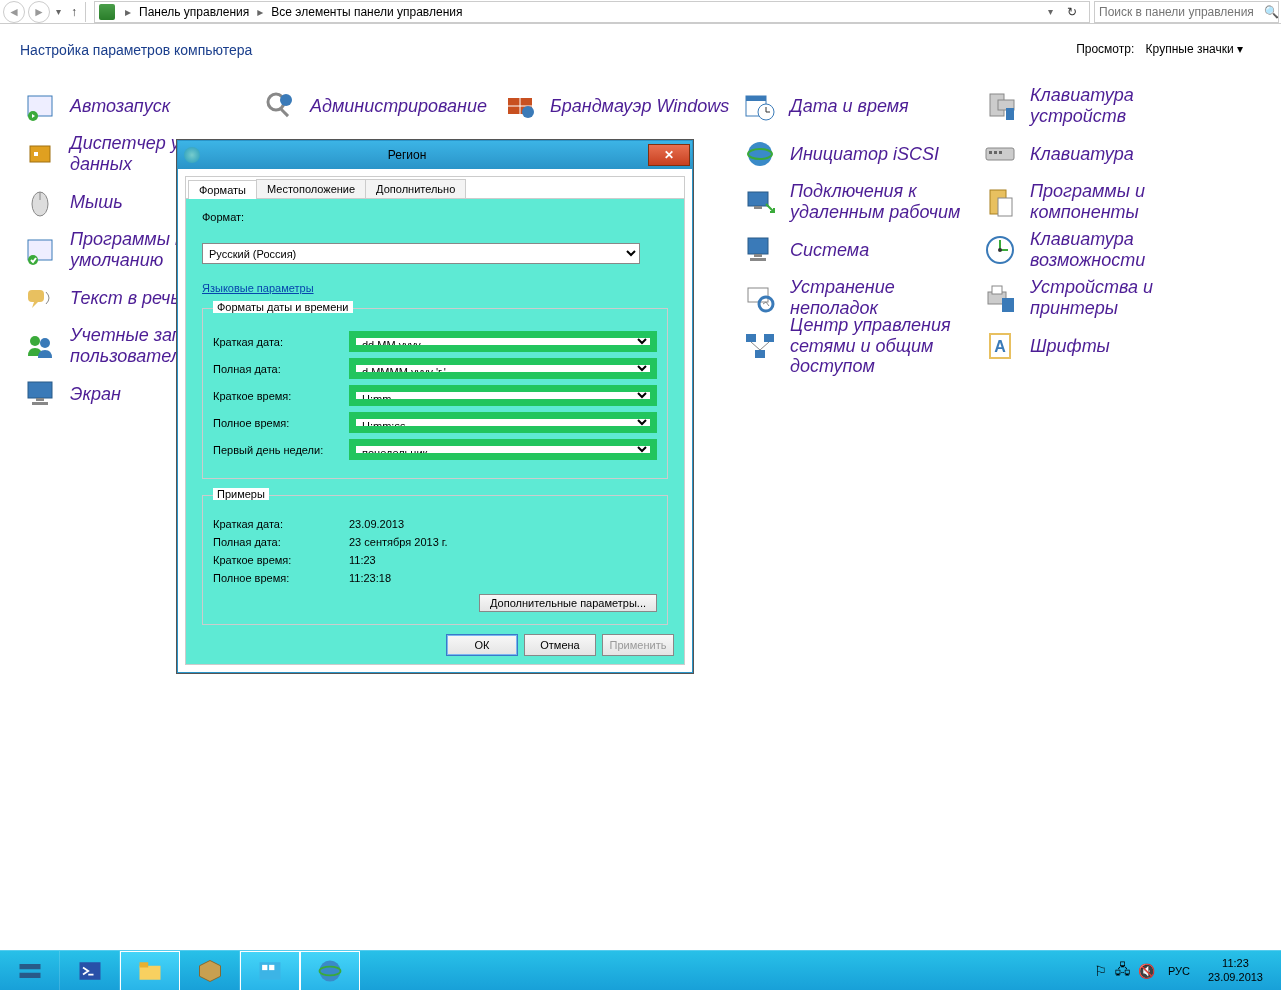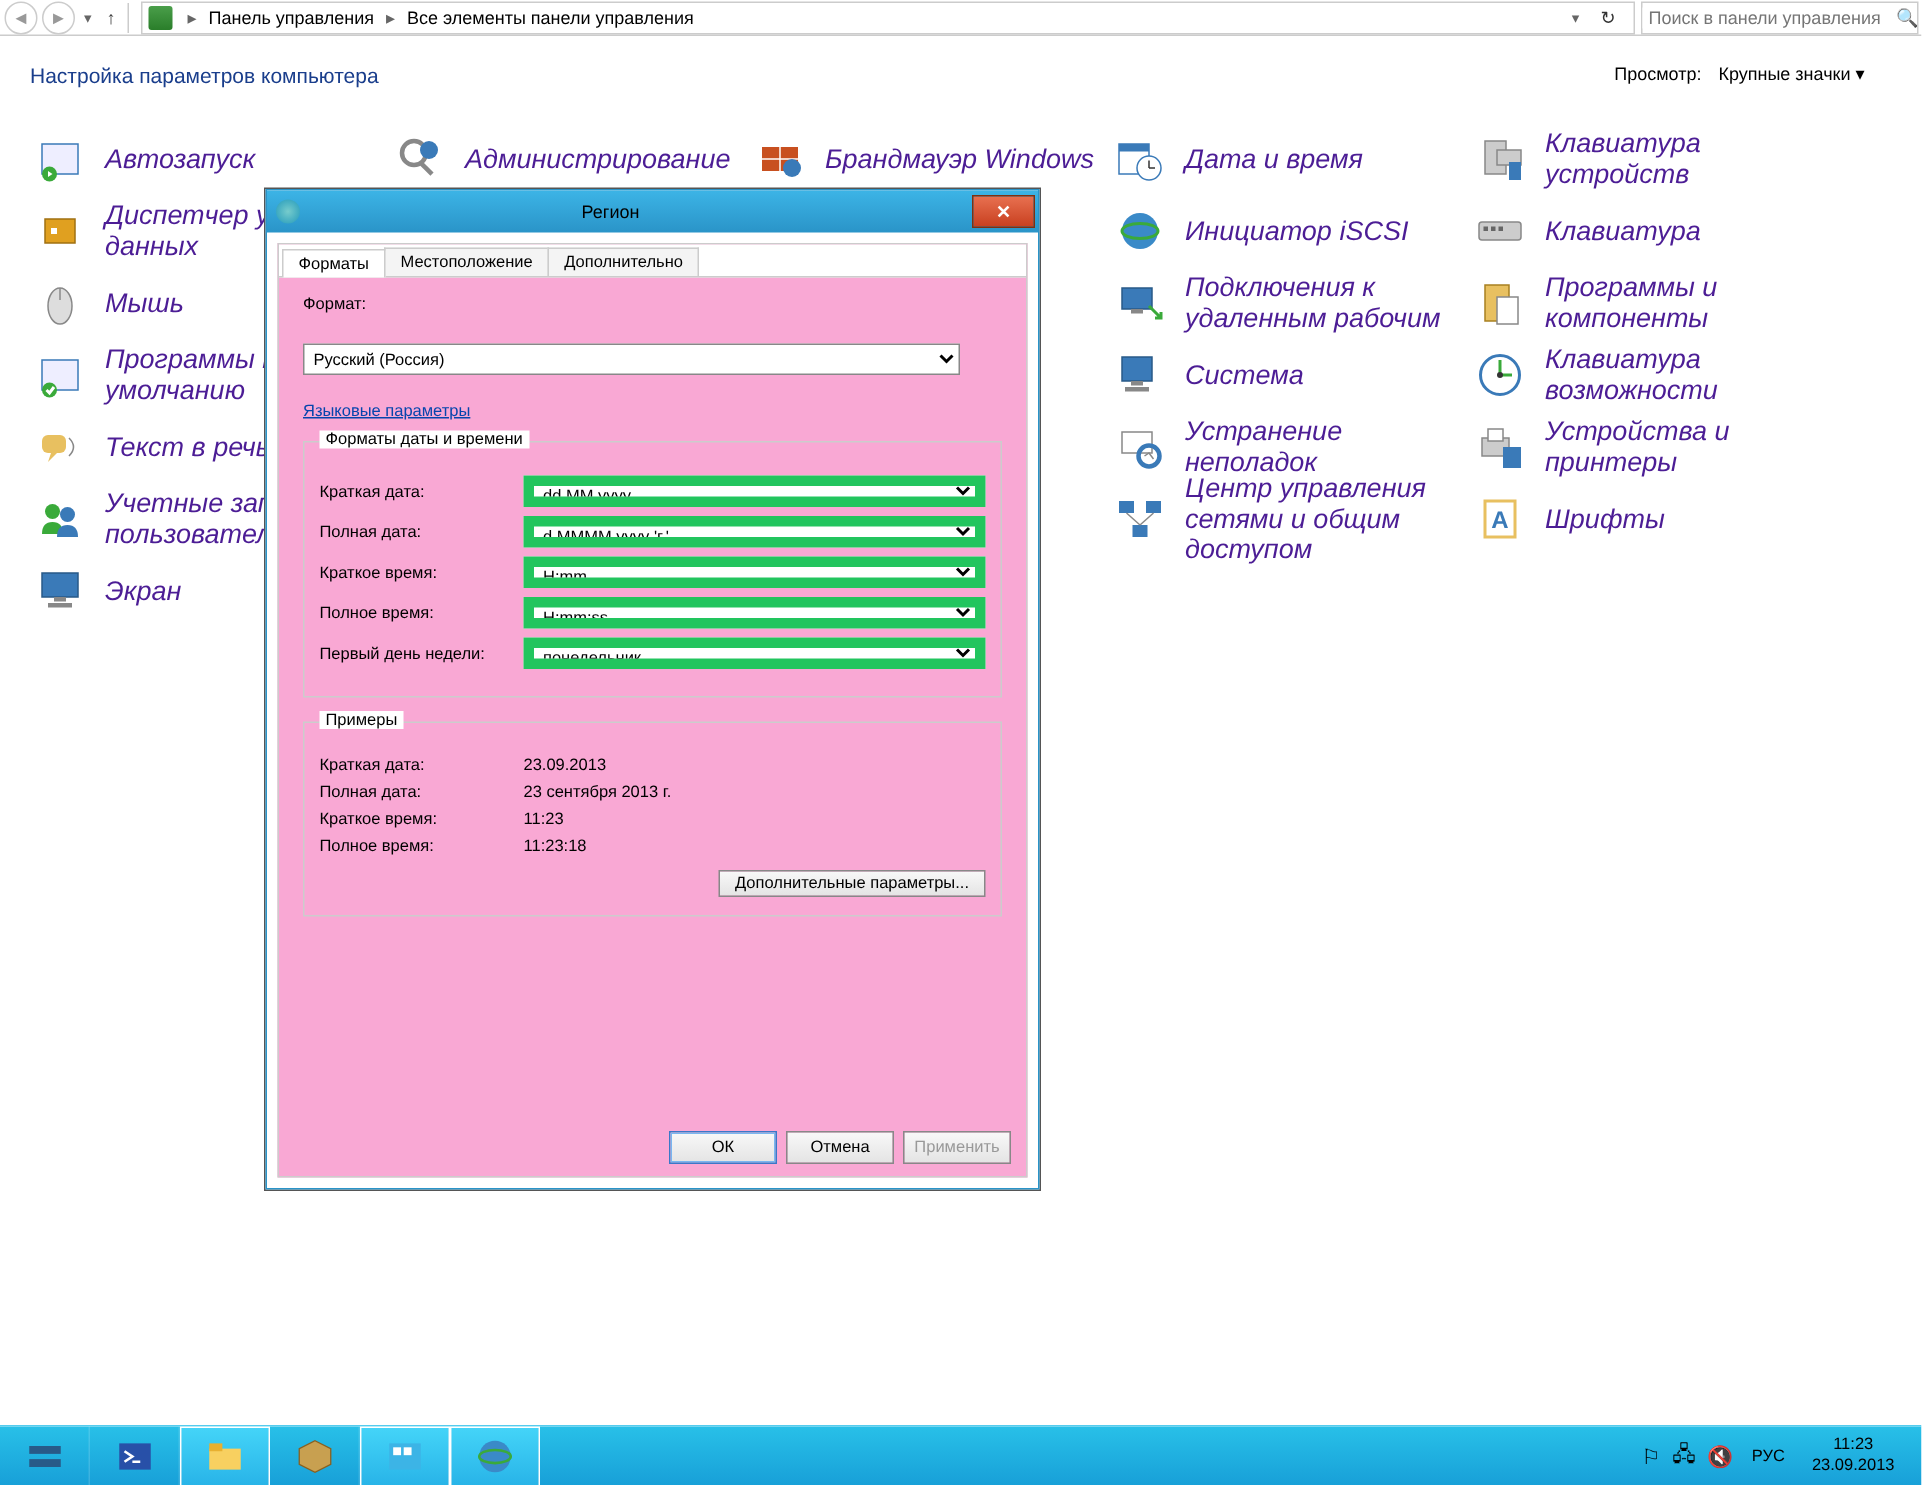--- a/index.html
+++ b/index.html
@@ -27,26 +27,26 @@
 .view-label { margin-right: 8px; margin-left: 16px; }
 .view-link { }
 
 .items-grid { display: grid; grid-template-columns: repeat(5, 240px); grid-auto-rows: 48px; gap: 0; }
 .cp-item { display: flex; align-items: center; cursor: pointer; }
 .cp-icon { width: 40px; height: 40px; margin-right: 10px; display: flex; align-items: center; justify-content: center; flex-shrink: 0; }
 .cp-icon svg { width: 32px; height: 32px; }
 .cp-label { color: #4c1d95; font-size: 18px; line-height: 1.15; font-style: italic; }
 
 
-.dialog { position: absolute; left: 177px; top: 126px; width: 516px; height: 667px; background: #fff; border: 1px solid #2a94c8; box-shadow: 0 0 0 1px #555; }
+.dialog { position: absolute; left: 177px; top: 140px; width: 516px; height: 533px; background: #fff; border: 1px solid #2a94c8; box-shadow: 0 0 0 1px #555; }
 .titlebar { height: 28px; background: linear-gradient(#3cb4e6,#2a94c8); display: flex; align-items: center; color: #000; font-size: 12px; }
 .title-icon { width: 16px; height: 16px; margin: 0 6px; background: radial-gradient(#7cc,#29b); border-radius: 50%; }
 .title-text { flex: 1; text-align: center; padding-right: 40px; }
 .close-btn { width: 42px; height: 22px; background: linear-gradient(#e87050,#c84020); color: #fff; display: flex; align-items: center; justify-content: center; font-weight: bold; margin-right: 2px; border: 1px solid #803010; }
-.dialog-body { position: absolute; left: 7px; right: 7px; top: 35px; bottom: 7px; background: #f9a8d4; border: 1px solid #ccc; }
+.dialog-body { position: absolute; left: 7px; right: 7px; top: 35px; bottom: 7px; background: #5eead4; border: 1px solid #ccc; }
 .tabs { display: flex; border-bottom: 1px solid #ccc; background: #fff; padding-left: 2px; padding-top: 2px; }
 .tab { font-size: 11px; padding: 3px 10px; border: 1px solid #ccc; border-bottom: none; margin-right: -1px; background: #f4f4f4; cursor: pointer; }
 .tab.active { background: #fff; position: relative; top: 1px; }
 .panel { padding: 12px 16px; font-size: 11px; }
 .lbl { margin-bottom: 20px; }
 .combo { width: 438px; height: 21px; border: 1px solid #888; font-size: 11px; padding: 0 2px; background: #fff; }
 .link { color: #0645ad; text-decoration: underline; cursor: pointer; display: inline-block; margin-top: 18px; margin-bottom: 8px; }
 .fieldset { border: 1px solid #ccc; padding: 10px 10px 12px; margin-top: 6px; }
 .fieldset-title { position: relative; top: -18px; background: #fff; display: inline-block; padding: 0 4px; margin-bottom: -10px; }
 .row { display: flex; align-items: center; margin-bottom: 6px; }

